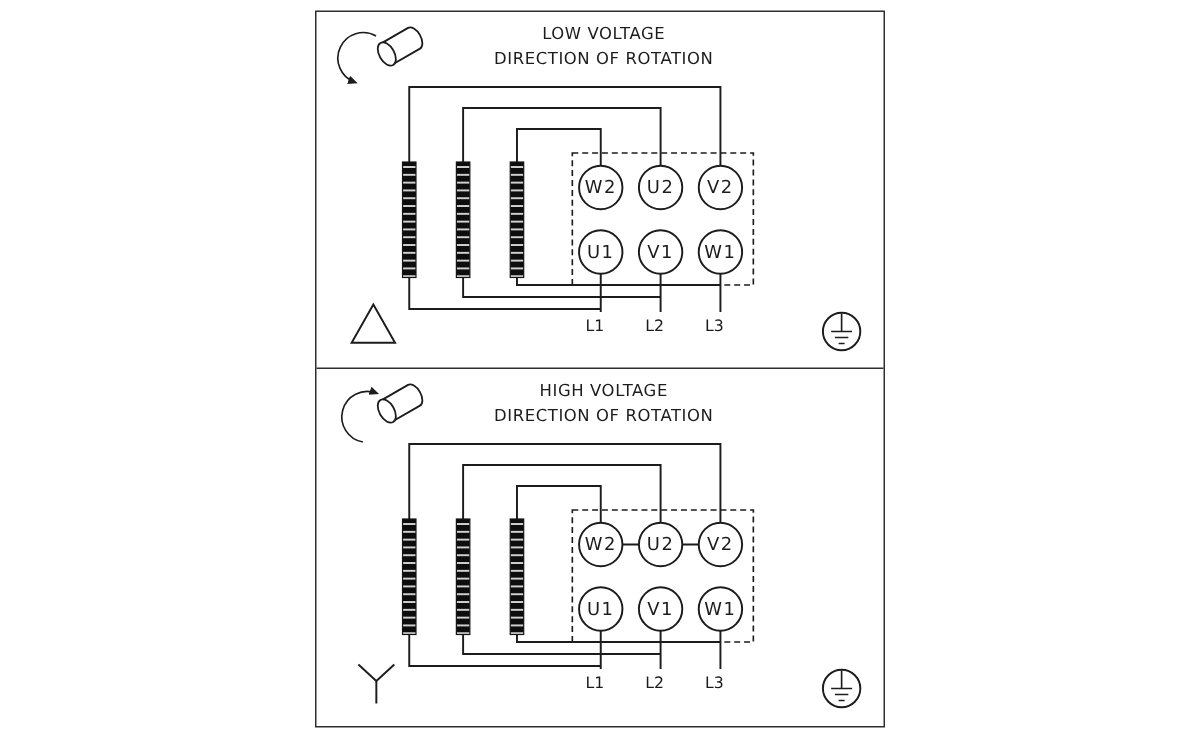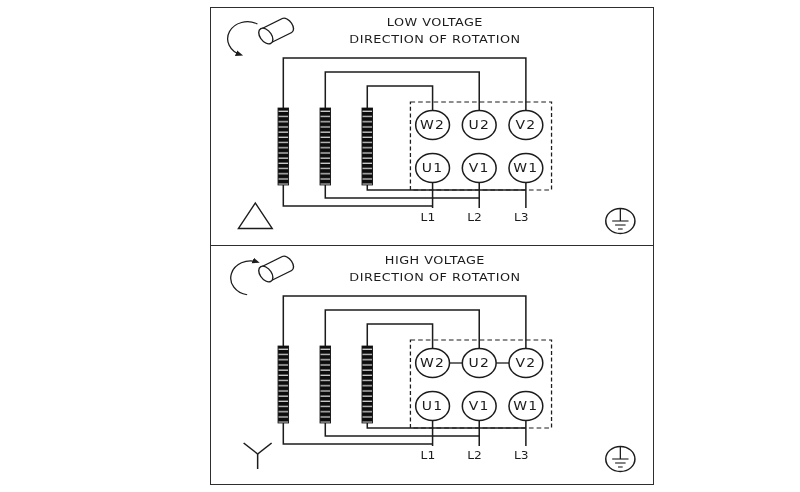--- a/index.html
+++ b/index.html
@@ -2,21 +2,21 @@
 <html><head>
 <meta charset="utf-8">
 <style>
   html,body{margin:0;padding:0;}
   body{
     width:800px;height:492px;background:#ffffff;
     font-family:"DejaVu Sans", sans-serif;
     position:relative;overflow:hidden;
   }
   .frame{
-    position:absolute;left:210px;top:7px;width:444px;height:478px;
+    position:absolute;left:210px;top:7px;width:380px;height:478px;
     box-sizing:border-box;border:1.5px solid #2e2e2e;background:#fff;
   }
   .panel{width:100%;height:237px;position:relative;}
   .panel.top{border-bottom:1.5px solid #2e2e2e;}
   .panel svg{display:block;width:100%;height:100%;}
   .title{font-size:11px;fill:#1c1c1c;text-anchor:middle;letter-spacing:0.4px;}
   .tlabel{font-size:12px;fill:#1c1c1c;text-anchor:middle;letter-spacing:1px;}
   .llabel{font-size:10.5px;fill:#1c1c1c;text-anchor:middle;}
   .w{fill:none;stroke:#1c1c1c;stroke-width:1.3;}
   .thin{fill:none;stroke:#1c1c1c;stroke-width:1.1;}

